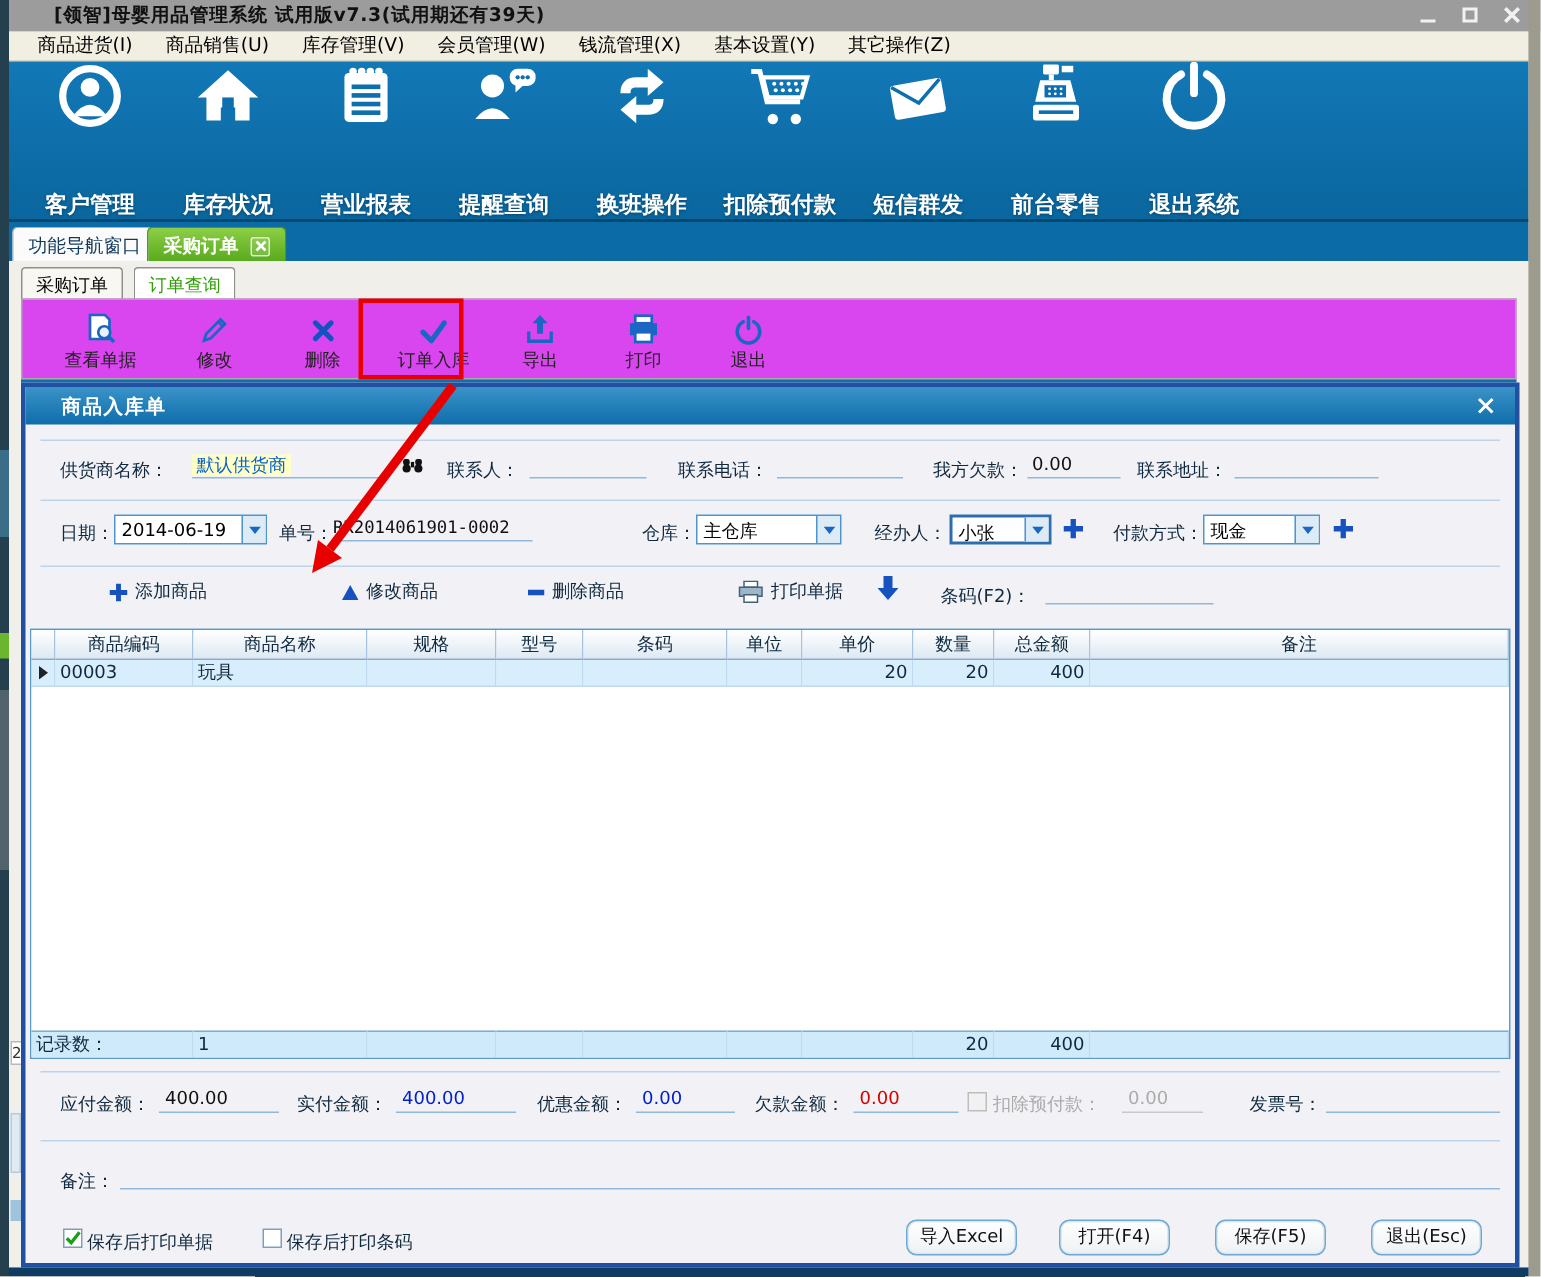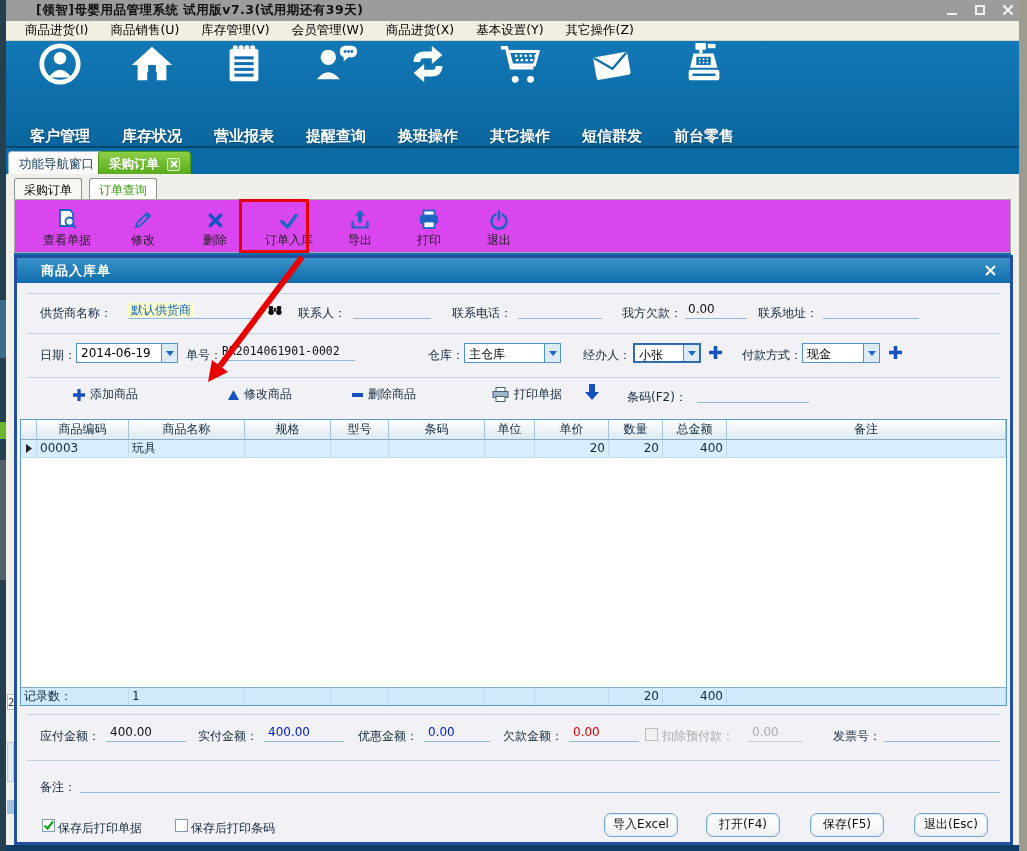--- a/index.html
+++ b/index.html
@@ -122,21 +122,21 @@
           </svg>
       </span>
     </div>
   </div>
 
   <div class="menubar">
     <span class="menu-item">商品进货(I)</span>
     <span class="menu-item">商品销售(U)</span>
     <span class="menu-item">库存管理(V)</span>
     <span class="menu-item">会员管理(W)</span>
-    <span class="menu-item">商品进货(X)</span>
+    <span class="menu-item">钱流管理(X)</span>
     <span class="menu-item">基本设置(Y)</span>
     <span class="menu-item">其它操作(Z)</span>
   </div>
 
   <div class="toolbar">
     <div class="tb-item">
       <span>
         <svg width="46" height="46" viewBox="0 0 48 48">
             <circle cx="24" cy="24" r="19" fill="none" stroke="#fff" stroke-width="5"></circle>
             <circle cx="24" cy="18" r="6.5" fill="#fff"></circle>
@@ -212,21 +212,21 @@
               <circle cx="30" cy="15.5" r="1.4"></circle>
               <circle cx="35" cy="15.5" r="1.4"></circle>
               <circle cx="40" cy="15.5" r="1.4"></circle>
               <circle cx="21" cy="20" r="1.4"></circle>
               <circle cx="26" cy="20" r="1.4"></circle>
               <circle cx="31" cy="20" r="1.4"></circle>
               <circle cx="36" cy="20" r="1.4"></circle>
             </g>
           </svg>
       </span>
-      <span class="tb-lab">其它操作</span>
+      <span class="tb-lab">扣除预付款</span>
     </div>
     <div class="tb-item">
       <span>
         <svg width="46" height="46" viewBox="0 0 48 48">
             <g transform="rotate(-10 24 26)">
               <rect x="6" y="14" width="36" height="24" rx="2.5" fill="#fff"></rect>
               <path d="M7 15 L24 29 L41 15" fill="none" stroke="#0d6fad" stroke-width="2.4"></path>
             </g>
           </svg>
       </span>
@@ -248,20 +248,29 @@
               <circle cx="27.5" cy="19" r="1"></circle>
               <circle cx="19.5" cy="22.5" r="1"></circle>
               <circle cx="23.5" cy="22.5" r="1"></circle>
               <circle cx="27.5" cy="22.5" r="1"></circle>
             </g>
             <rect x="8" y="30" width="32" height="11" rx="2"></rect>
             <rect x="12" y="34" width="24" height="2.5" fill="#0d6fad"></rect>
           </svg>
       </span>
       <span class="tb-lab">前台零售</span>
+    </div>
+    <div class="tb-item">
+      <span>
+        <svg width="46" height="46" viewBox="0 0 48 48">
+            <path d="M15 9 a19 19 0 1 0 18 0" fill="none" stroke="#fff" stroke-width="5.5" stroke-linecap="round"></path>
+            <line x1="24" y1="3" x2="24" y2="22" stroke="#fff" stroke-width="5.5" stroke-linecap="round"></line>
+          </svg>
+      </span>
+      <span class="tb-lab">退出系统</span>
     </div>
   </div>
 
   <div class="tabstrip">
     <div class="main-tab tab-nav">
       <span>功能导航窗口</span>
     </div>
     <div class="main-tab tab-active">
       <span>采购订单</span>
       <span class="tab-close">

